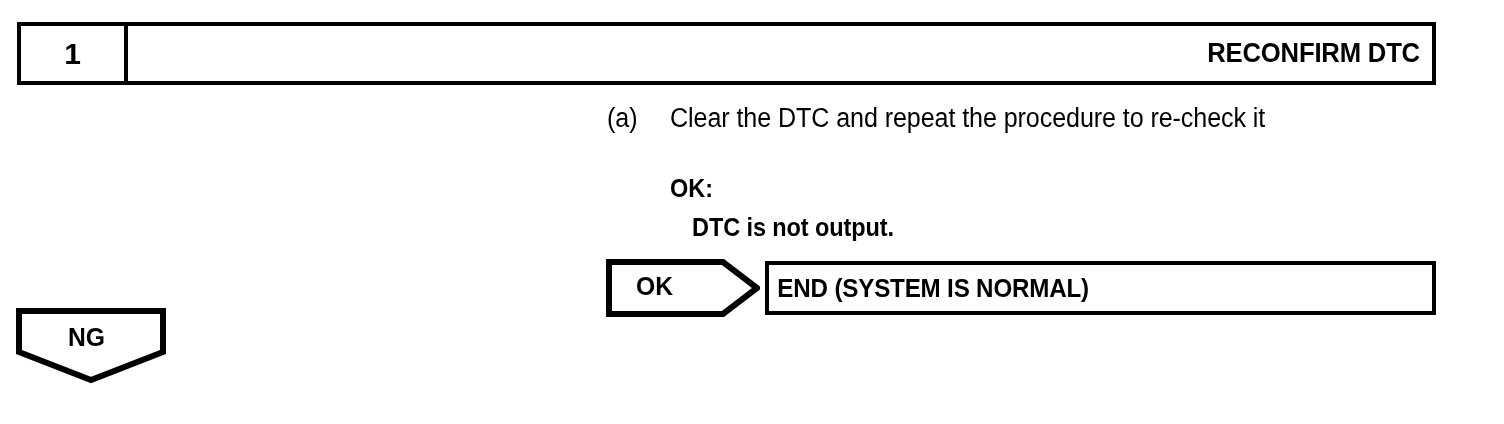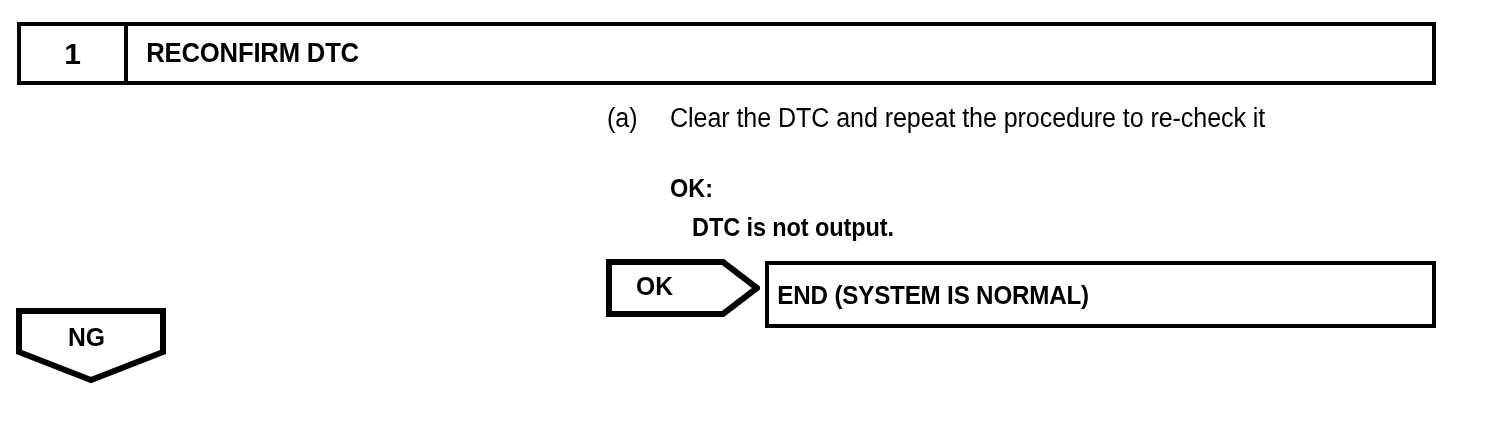--- a/index.html
+++ b/index.html
@@ -51,20 +51,21 @@
     letter-spacing: 0px;
   }
   .step-title-cell {
     position: absolute;
     left: 111px;
     top: 0;
     right: 0;
     height: 55px;
     display: flex;
     align-items: center;
+    justify-content: flex-end;
   }
   .step-title-text {
     font-weight: bold;
     font-size: 27px;
     line-height: 1;
     letter-spacing: -0.2px;
     padding-left: 15px;
     transform: scaleX(0.95);
     transform-origin: left center;
     white-space: nowrap;
@@ -140,21 +141,21 @@
     transform: scaleX(0.95);
     transform-origin: left center;
   }
 
   
   .end-box {
     position: absolute;
     left: 765px;
     top: 261px;
     width: 671px;
-    height: 67px;
+    height: 54px;
     box-sizing: border-box;
     border: 4px solid #000000;
     background: #ffffff;
     display: flex;
     align-items: center;
   }
   .end-box-text {
     font-weight: bold;
     font-size: 26px;
     line-height: 1;

